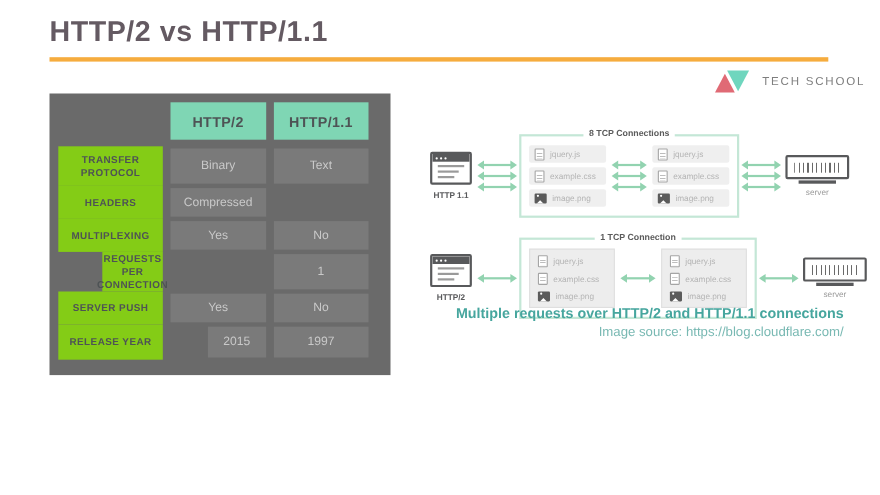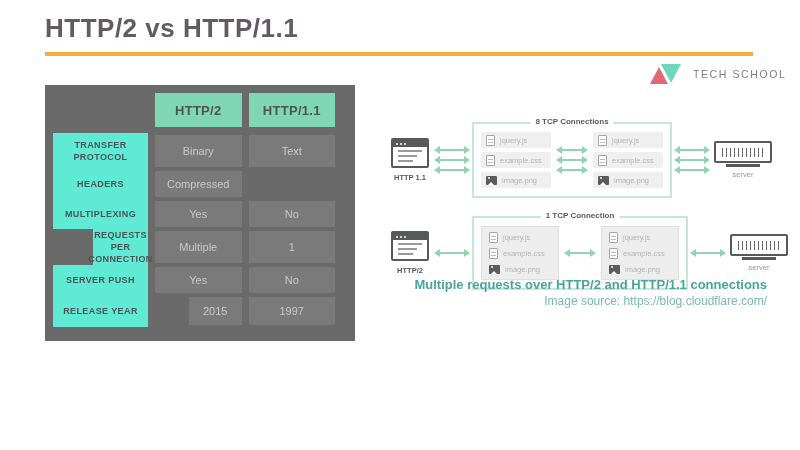--- a/index.html
+++ b/index.html
@@ -44,21 +44,21 @@
     display:grid; height:100%;
     grid-template-columns:95px 1fr 1fr;
     column-gap:7px;
     grid-template-rows:34px 6px 36px 30px 30px 36px 30px 32px;
   }
   .hdr-cell {
     background:#7FD6B4; display:flex; align-items:center; justify-content:center;
     font-size:13px; font-weight:bold; color:#4E5355; letter-spacing:.3px;
   }
   .lbl-cell {
-    background:#5eead4; display:flex; align-items:center; justify-content:center;
+    background:#84cc16; display:flex; align-items:center; justify-content:center;
     text-align:center; font-size:9px; font-weight:bold; color:#4E5355;
     letter-spacing:.4px; line-height:1.35; padding:0 6px;
   }
   .val-cell { display:flex; }
   .val-inner {
     flex:1; margin:2px 0; background:#7A7A7A;
     display:flex; align-items:center; justify-content:center;
     font-size:11px; color:#C9C9C9;
   }
 
@@ -177,23 +177,20 @@
 
       <div class="lbl-cell" style="grid-column:1;grid-row:5;">MULTIPLEXING</div>
       <div class="val-cell" style="grid-column:2;grid-row:5;">
           <div class="val-inner">Yes</div>
         </div>
       <div class="val-cell" style="grid-column:3;grid-row:5;">
           <div class="val-inner">No</div>
         </div>
 
       <div class="lbl-cell" style="grid-column:1;grid-row:6;margin-left:40px;">REQUESTS PER CONNECTION</div>
-      <div class="val-cell" style="grid-column:2;grid-row:6;">
-          <div class="val-inner">Multiple</div>
-        </div>
       <div class="val-cell" style="grid-column:3;grid-row:6;">
           <div class="val-inner">1</div>
         </div>
 
       <div class="lbl-cell" style="grid-column:1;grid-row:7;">SERVER PUSH</div>
       <div class="val-cell" style="grid-column:2;grid-row:7;">
           <div class="val-inner">Yes</div>
         </div>
       <div class="val-cell" style="grid-column:3;grid-row:7;">
           <div class="val-inner">No</div>

